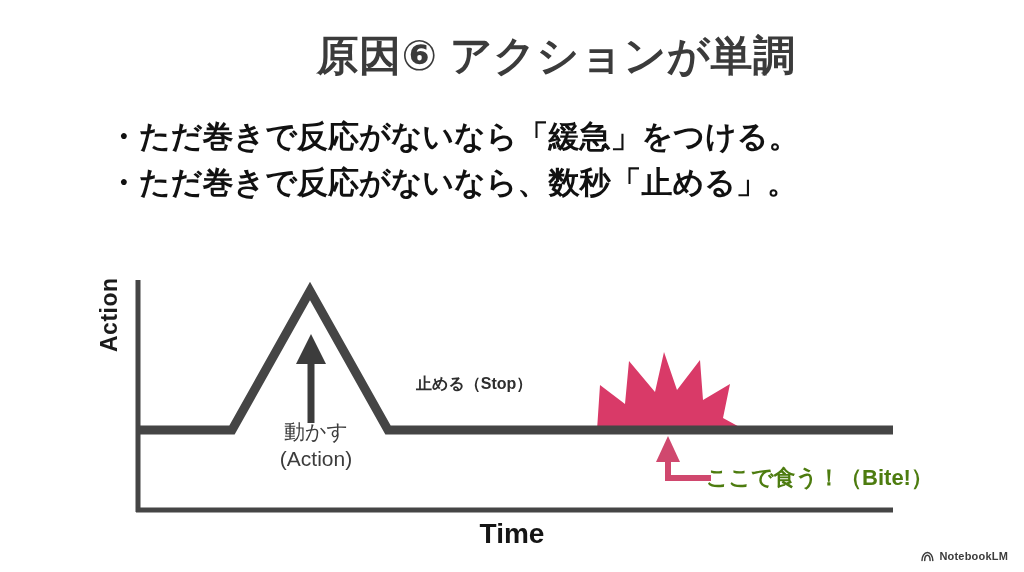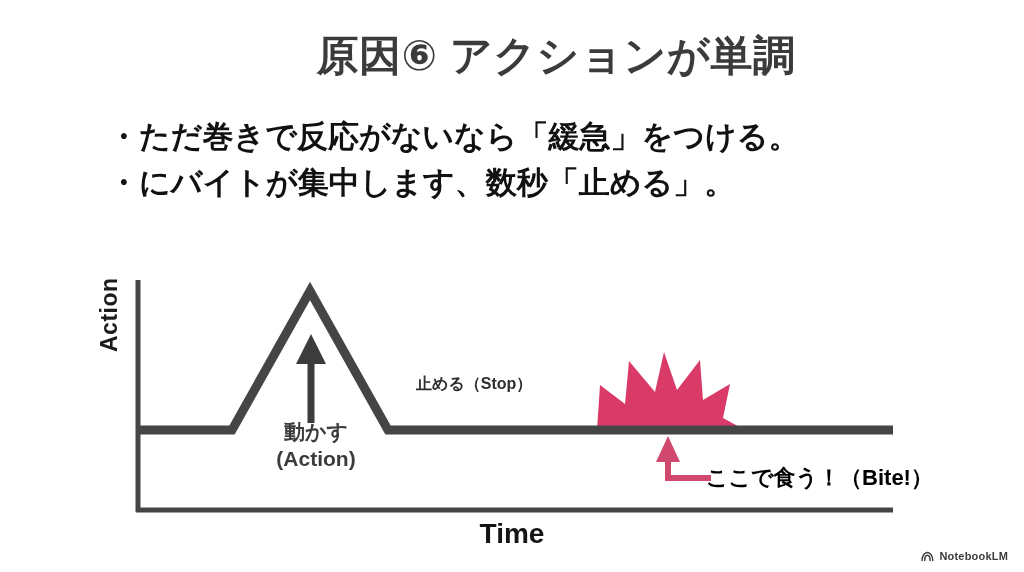--- a/index.html
+++ b/index.html
@@ -92,41 +92,41 @@
     white-space: nowrap;
   }
 
   .lbl-action {
     position: absolute;
     left: 246px;
     top: 419px;
     width: 140px;
     text-align: center;
     font-size: 21px;
-    font-weight: 700;
+    font-weight: 400;
     color: #3c3c3c;
     line-height: 1.28;
     white-space: nowrap;
   }
   .lbl-stop {
     position: absolute;
     left: 416px;
     top: 374px;
     font-size: 16px;
     font-weight: 700;
     color: #2e2e2e;
     white-space: nowrap;
   }
   .lbl-bite {
     position: absolute;
     left: 706px;
     top: 463px;
     font-size: 22px;
     font-weight: 700;
-    color: #000000;
+    color: #4d7c0f;
     white-space: nowrap;
   }
 
   
   .watermark {
     position: absolute;
     right: 16px;
     bottom: 10px;
     display: flex;
     align-items: center;
@@ -140,21 +140,21 @@
 </style>
 </head>
 <body>
 
 <div class="slide">
 
   <div class="title">原因⑥ アクションが単調</div>
 
   <div class="bullets">
     <div class="bullet">・ただ巻きで反応がないなら「緩急」をつける。</div>
-    <div class="bullet">・にバイトが集中します、数秒「止める」。</div>
+    <div class="bullet">・ただ巻きで反応がないなら、数秒「止める」。</div>
   </div>
 
   <div class="diagram">
     <svg width="1024" height="572" viewBox="0 0 1024 572" style="position:absolute; left:0; top:-264px;">
 
       <line x1="138" y1="280" x2="138" y2="512" stroke="#454545" stroke-width="5"></line>
 
       <line x1="136" y1="510" x2="893" y2="510" stroke="#454545" stroke-width="5"></line>
 
       <path d="M 597,430

